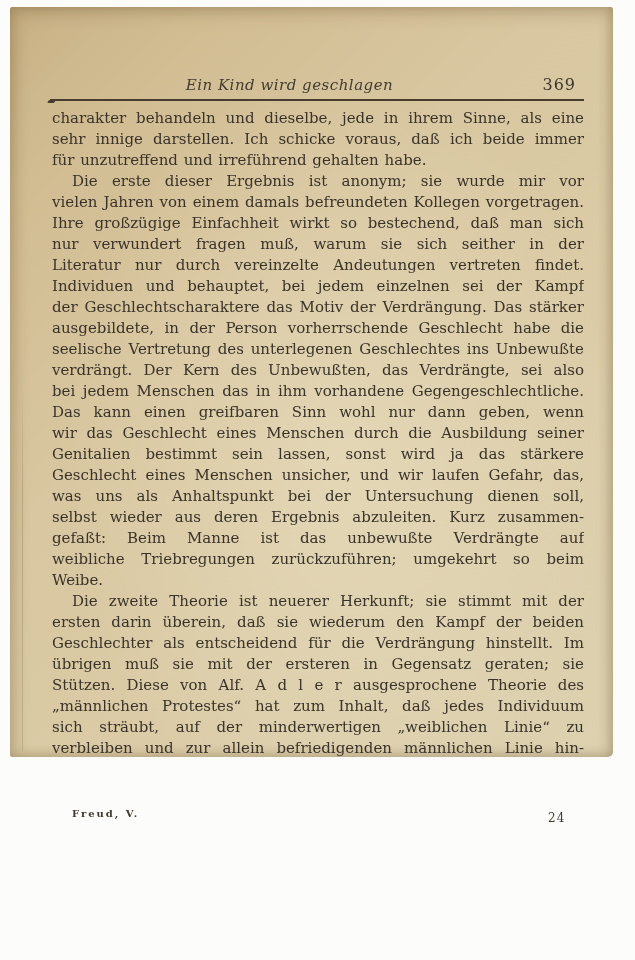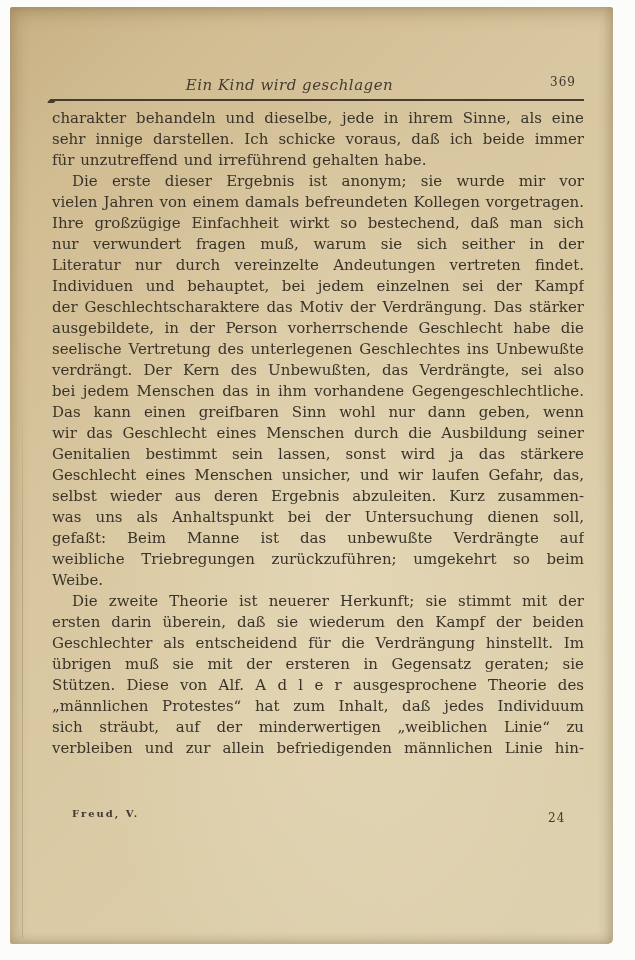--- a/index.html
+++ b/index.html
@@ -4,21 +4,21 @@
 <style>
   html,body{margin:0;padding:0;}
   body{
     width:635px;height:960px;
     background:#fcfcfa;
     font-family:"DejaVu Serif","Liberation Serif",serif;
     position:relative;
     overflow:hidden;
   }
   .scan-page{
-    position:absolute;left:10px;top:7px;width:603px;height:937px;
+    position:absolute;left:10px;top:7px;width:603px;height:750px;
     background:
       radial-gradient(ellipse at 55% 60%, rgba(255,250,230,0.25) 0%, rgba(255,250,230,0) 60%),
       linear-gradient(135deg,#c8b184 0%,#d2bd93 15%,#d8c7a0 40%,#dbcca7 65%,#ddd1b0 100%);
     box-shadow:
       inset 0 8px 16px rgba(105,80,45,.18),
       inset 8px 0 14px rgba(105,80,45,.12),
       inset -5px 0 10px rgba(105,80,45,.16),
       inset 0 -4px 10px rgba(105,80,45,.10);
     border-radius:2px 2px 5px 2px;
     color:#39332a;
@@ -29,21 +29,21 @@
   }
   .running-head{
     position:absolute;left:40px;top:69px;width:534px;height:22px;
     font-style:italic;font-size:15px;letter-spacing:.5px;color:#443c30;
   }
   .head-title{
     position:absolute;left:0;right:55px;text-align:center;white-space:nowrap;
   }
   .page-number{
     position:absolute;right:8px;top:-1px;
-    font-style:normal;font-size:12px;letter-spacing:1px;color:#3d362b;
+    font-style:normal;font-size:16px;letter-spacing:1px;color:#3d362b;
   }
   .head-rule{
     position:absolute;left:40px;top:92px;width:534px;height:2px;
     background:#463d2f;
   }
   .head-rule::before{
     content:"";position:absolute;left:-2px;top:1px;width:7px;height:3px;
     background:#463d2f;transform:skewX(-30deg);border-radius:1px;
   }
   .body-text{
@@ -94,22 +94,22 @@
       <div class="line">Individuen und behauptet, bei jedem einzelnen sei der Kampf</div>
       <div class="line">der Geschlechtscharaktere das Motiv der Verdrängung. Das stärker</div>
       <div class="line">ausgebildete, in der Person vorherrschende Geschlecht habe die</div>
       <div class="line">seelische Vertretung des unterlegenen Geschlechtes ins Unbewußte</div>
       <div class="line">verdrängt. Der Kern des Unbewußten, das Verdrängte, sei also</div>
       <div class="line">bei jedem Menschen das in ihm vorhandene Gegengeschlechtliche.</div>
       <div class="line">Das kann einen greifbaren Sinn wohl nur dann geben, wenn</div>
       <div class="line">wir das Geschlecht eines Menschen durch die Ausbildung seiner</div>
       <div class="line">Genitalien bestimmt sein lassen, sonst wird ja das stärkere</div>
       <div class="line">Geschlecht eines Menschen unsicher, und wir laufen Gefahr, das,</div>
+      <div class="line">was uns als Anhaltspunkt bei der Untersuchung dienen soll,</div>
       <div class="line">selbst wieder aus deren Ergebnis abzuleiten. Kurz zusammen-</div>
-      <div class="line">was uns als Anhaltspunkt bei der Untersuchung dienen soll,</div>
       <div class="line">gefaßt: Beim Manne ist das unbewußte Verdrängte auf</div>
       <div class="line">weibliche Triebregungen zurückzuführen; umgekehrt so beim</div>
       <div class="line flush">Weibe.</div>
       <div class="line indent">Die zweite Theorie ist neuerer Herkunft; sie stimmt mit der</div>
       <div class="line">ersten darin überein, daß sie wiederum den Kampf der beiden</div>
       <div class="line">Geschlechter als entscheidend für die Verdrängung hinstellt. Im</div>
       <div class="line">übrigen muß sie mit der ersteren in Gegensatz geraten; sie</div>
       <div class="line">Stützen. Diese von Alf. A d l e r ausgesprochene Theorie des</div>
       <div class="line">„männlichen Protestes“ hat zum Inhalt, daß jedes Individuum</div>
       <div class="line">sich sträubt, auf der minderwertigen „weiblichen Linie“ zu</div>

